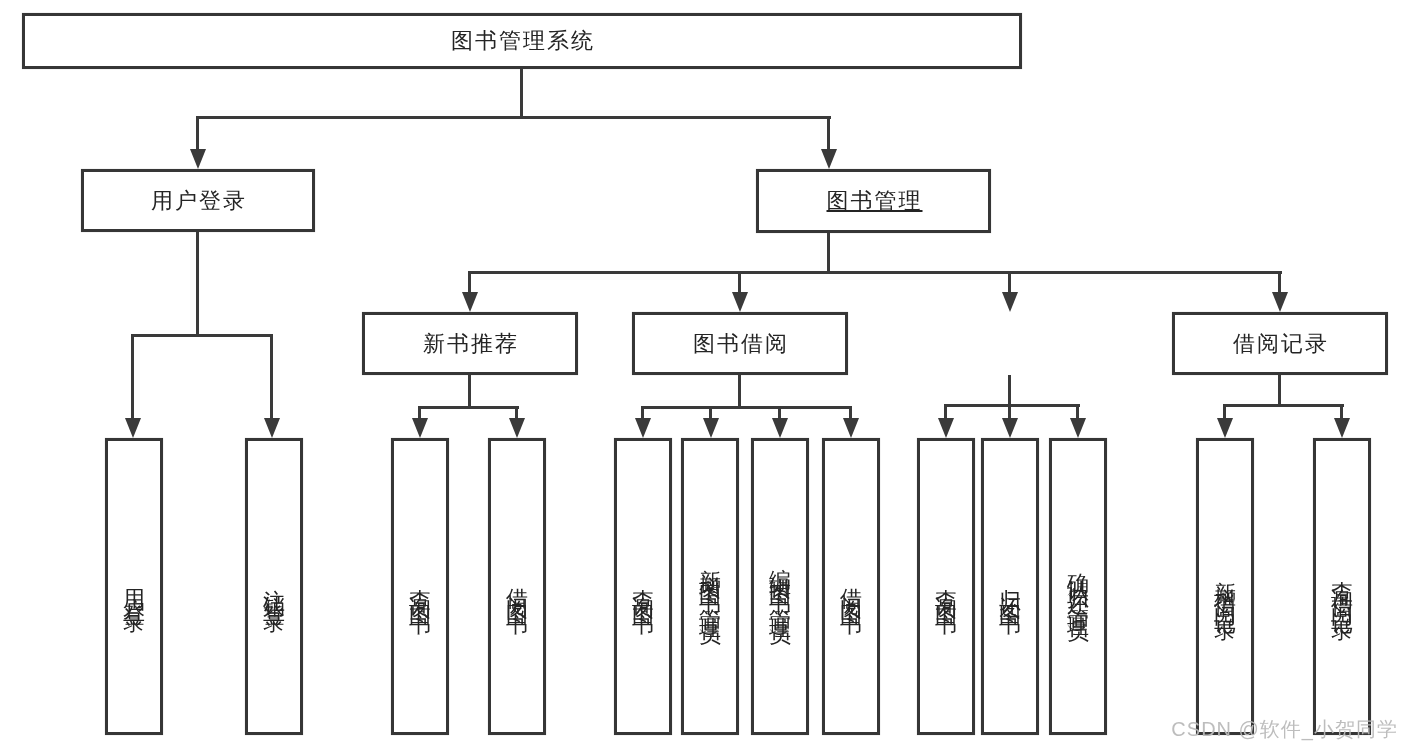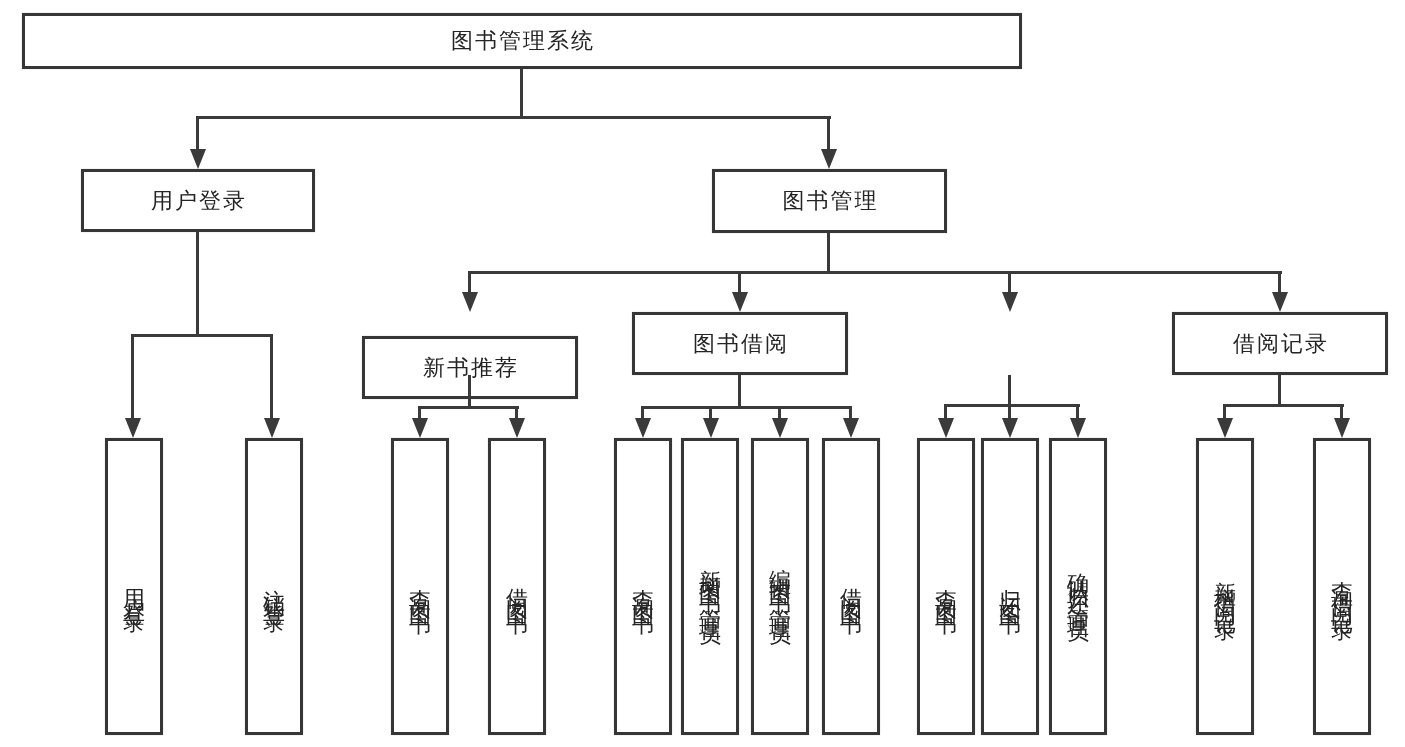--- a/index.html
+++ b/index.html
@@ -65,21 +65,21 @@
   <div class="vl" style="left:520px; top:69px; height:49px;"></div>
   <div class="hl" style="left:196px; top:116px; width:635px;"></div>
   <div class="vl" style="left:196px; top:116px; height:36px;"></div>
   <div class="ah" style="left:190px; top:149px;"></div>
   <div class="vl" style="left:827px; top:116px; height:36px;"></div>
   <div class="ah" style="left:821px; top:149px;"></div>
 
   <div class="box hbox" style="left:81px; top:169px; width:234px; height:63px;">
     <span>用户登录</span>
   </div>
-  <div class="box hbox" style="left:712px; top:169px; width:235px; height:64px;">
+  <div class="box hbox" style="left:756px; top:169px; width:235px; height:64px;text-decoration:underline;">
     <span>图书管理</span>
   </div>
 
   <div class="vl" style="left:196px; top:232px; height:105px;"></div>
   <div class="hl" style="left:131px; top:334px; width:142px;"></div>
   <div class="vl" style="left:131px; top:334px; height:86px;"></div>
   <div class="ah" style="left:125px; top:418px;"></div>
   <div class="vl" style="left:270px; top:334px; height:86px;"></div>
   <div class="ah" style="left:264px; top:418px;"></div>
 
@@ -87,21 +87,21 @@
   <div class="hl" style="left:468px; top:271px; width:814px;"></div>
   <div class="vl" style="left:468px; top:271px; height:24px;"></div>
   <div class="ah" style="left:462px; top:292px;"></div>
   <div class="vl" style="left:738px; top:271px; height:24px;"></div>
   <div class="ah" style="left:732px; top:292px;"></div>
   <div class="vl" style="left:1008px; top:271px; height:24px;"></div>
   <div class="ah" style="left:1002px; top:292px;"></div>
   <div class="vl" style="left:1278px; top:271px; height:24px;"></div>
   <div class="ah" style="left:1272px; top:292px;"></div>
 
-  <div class="box hbox" style="left:362px; top:312px; width:216px; height:63px;margin-top:24px;">
+  <div class="box hbox" style="left:362px; top:312px; width:216px; height:63px;">
     <span>新书推荐</span>
   </div>
   <div class="box hbox" style="left:632px; top:312px; width:216px; height:63px;text-align:center;">
     <span>图书借阅</span>
   </div>
   <div class="box hbox" style="left:1172px; top:312px; width:216px; height:63px;">
     <span>借阅记录</span>
   </div>
 
   <div class="vl" style="left:468px; top:375px; height:33px;"></div>
@@ -175,14 +175,15 @@
     <span class="vtext" style="letter-spacing:7px;">确认归还（管理员）</span>
   </div>
 
   <div class="box tallbox" style="left:1196px;">
     <span class="vtext">新增借阅记录</span>
   </div>
   <div class="box tallbox" style="left:1313px;">
     <span class="vtext">查询借阅记录</span>
   </div>
 
+  <div class="watermark">CSDN @软件_小贺同学</div>
 
 </div>
 
 </body></html>

